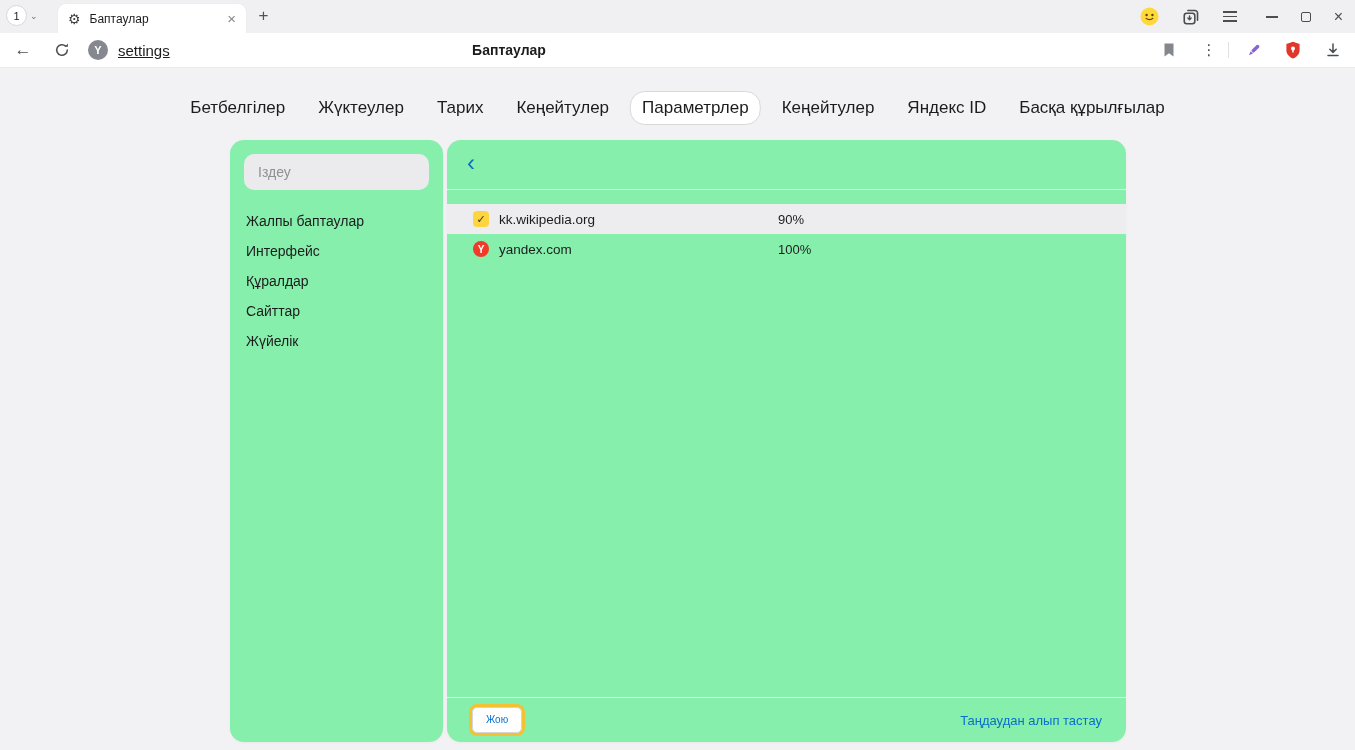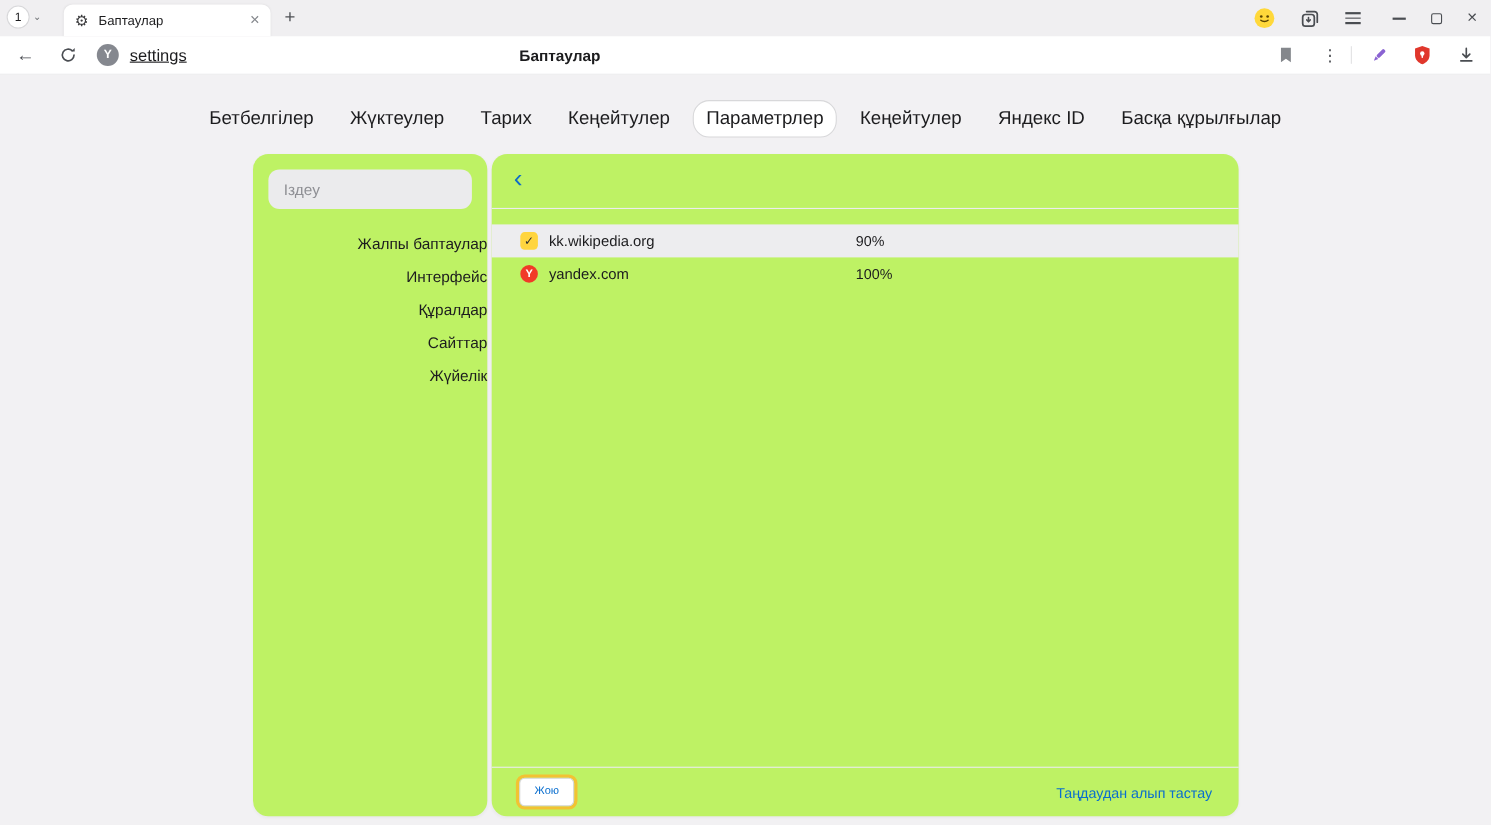--- a/index.html
+++ b/index.html
@@ -44,28 +44,28 @@
   .ab-pen { left: 1243px; width: 20px; }
   .ab-shield { left: 1283px; width: 20px; }
   .ab-download { left: 1323px; width: 20px; }
 
   
   .nav-tabs { position: absolute; top: 91px; left: 50%; transform: translateX(-50%); display: flex; align-items: center; gap: 9px; white-space: nowrap; }
   .nav-tab { font-size: 17px; color: #1c1c1e; padding: 6px 11px; border-radius: 15px; border: 1px solid transparent; cursor: pointer; }
   .nav-tab.active { background: #fff; border-color: #d8d8da; }
 
   
-  .card { position: absolute; top: 140px; height: 602px; background: #bef264; border-radius: 14px; box-shadow: 0 1px 3px rgba(0,0,0,.04); }
+  .card { position: absolute; top: 140px; height: 602px; background: #86efac; border-radius: 14px; box-shadow: 0 1px 3px rgba(0,0,0,.04); }
   .sidebar-card { left: 230px; width: 213px; }
   .main-card { left: 447px; width: 679px; display: flex; flex-direction: column; }
 
   
   .search-input { display: block; margin: 14px; width: calc(100% - 28px); height: 36px; background: #ebebed; border: none; border-radius: 10px; padding: 0 14px; font-size: 14px; font-family: inherit; color: #1c1c1e; outline: none; }
   .search-input::placeholder { color: #8f9095; }
-  .side-menu { margin-top: 16px; text-align: right; }
+  .side-menu { margin-top: 16px; }
   .side-item { padding: 7px 0 7px 16px; font-size: 14px; color: #1c1c1e; cursor: pointer; }
 
   
   .main-header { height: 50px; display: flex; align-items: center; padding: 0 20px; border-bottom: 1px solid #ececee; flex: 0 0 auto; }
   .back-chev { font-size: 24px; line-height: 1; color: #0f6cc8; margin: -3px 13px 0 0; cursor: pointer; }
   .main-title { font-size: 18px; color: #0f6cc8; }
 
   
   .rows { margin-top: 14px; flex: 0 0 auto; }
   .zoom-row { position: relative; height: 30px; display: flex; align-items: center; padding-left: 26px; cursor: pointer; }

